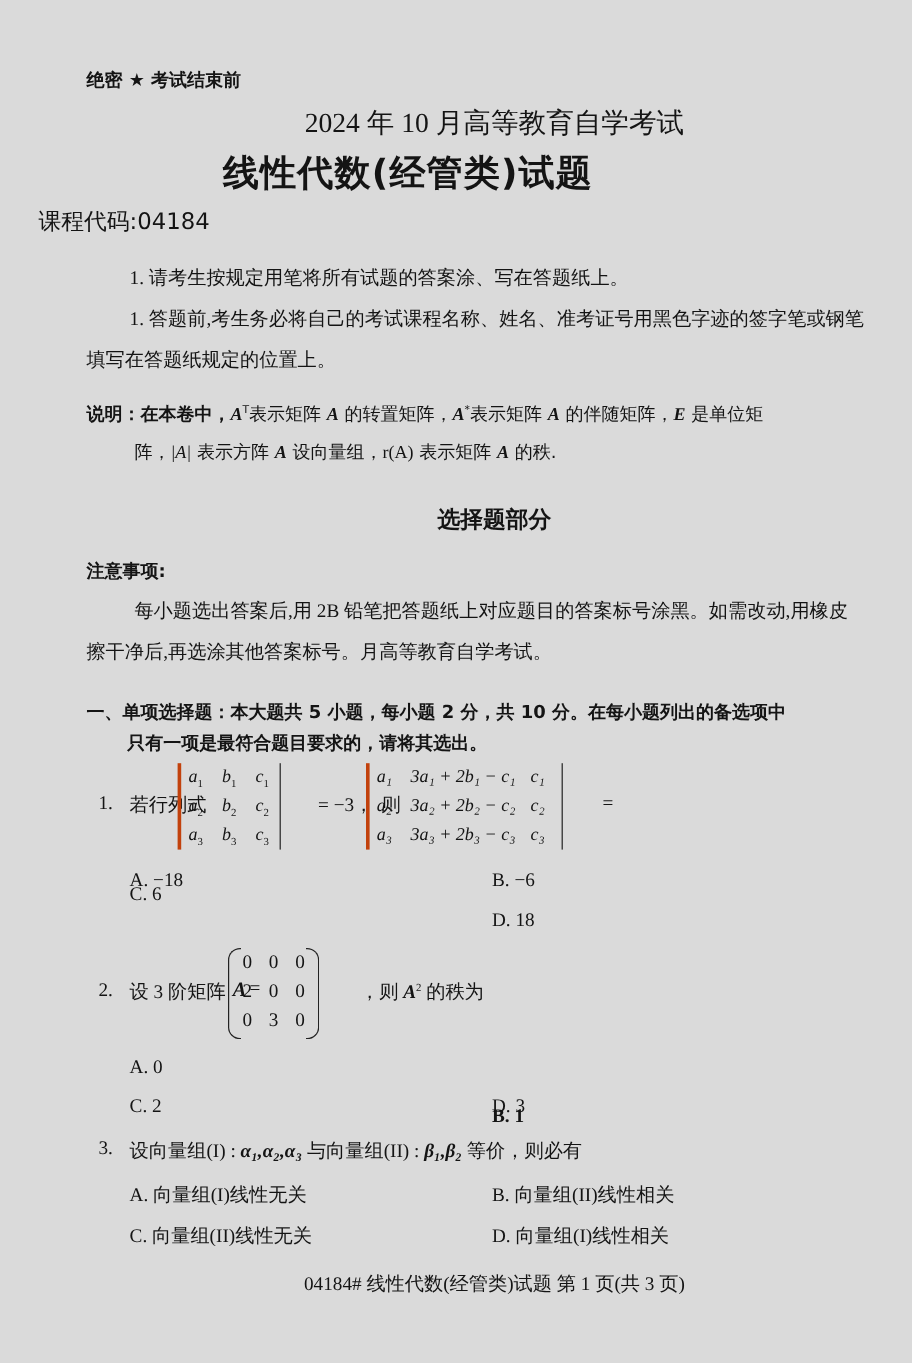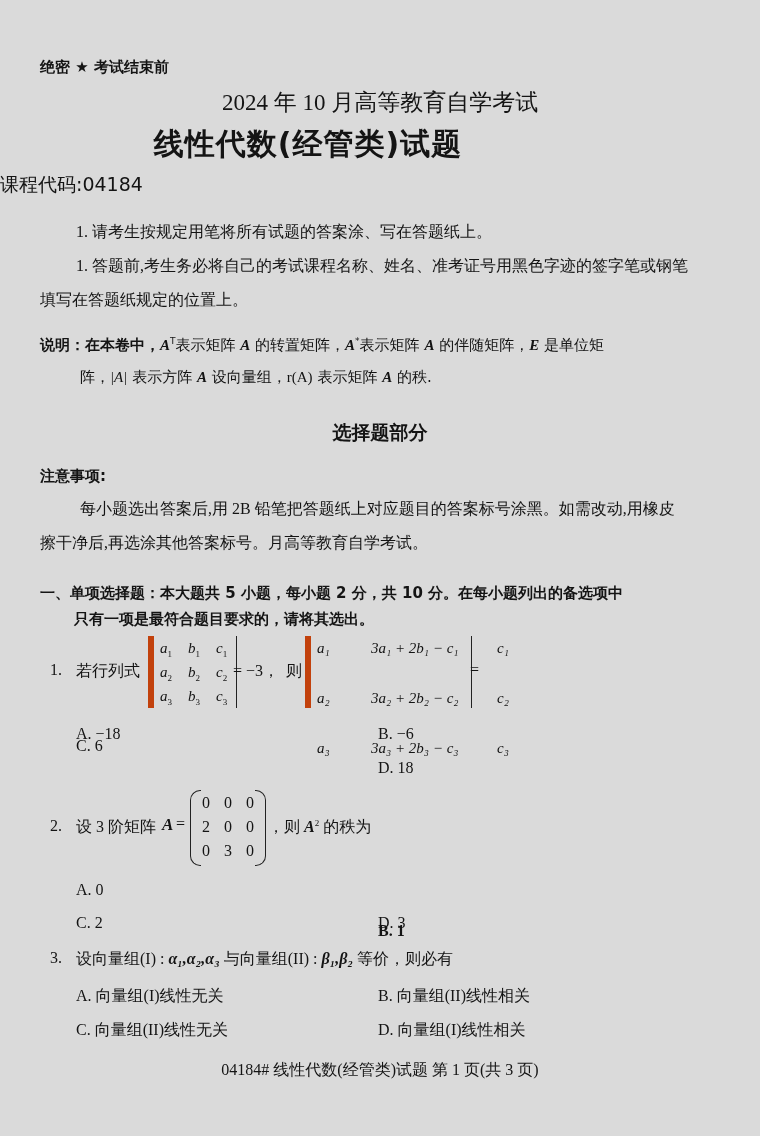--- a/index.html
+++ b/index.html
@@ -4,21 +4,21 @@
 <style>
   html, body { margin: 0; padding: 0; }
   body {
     width: 760px; height: 1136px;
     background: #dadada;
     color: #141414;
     font-family: "DejaVu Serif", "Liberation Serif", serif;
     position: relative;
     overflow: hidden;
   }
-  .abs { position: absolute; white-space: nowrap; }
+  .abs { position: absolute; white-space: nowrap; margin-left: 32px; }
   .sans { font-family: "DejaVu Sans", "Liberation Sans", sans-serif; }
   .serif { font-family: "Liberation Serif", "DejaVu Serif", serif; }
   .it { font-style: italic; font-family: "Liberation Serif", serif; }
   .bi { font-style: italic; font-weight: bold; font-family: "Liberation Serif", serif; }
 
   .secret { left: 40px; top: 58px; font-size: 15px; font-weight: bold; }
   .exam-line { left: 0; width: 760px; text-align: center; top: 87px; font-size: 23px; }
   .title { left: 0; width: 616px; text-align: center; top: 124px; font-size: 30px; font-weight: bold; letter-spacing: 1px; }
   .code { left: 0; width: 760px; text-align: left; top: 172px; font-size: 19px; font-weight: normal; }
 
@@ -33,21 +33,21 @@
   .attn { left: 40px; top: 467px; font-size: 15px; font-weight: bold; }
   .attn1 { left: 80px; top: 499px; font-size: 16px; }
   .attn2 { left: 40px; top: 533px; font-size: 16px; }
 
   .q-head1 { left: 40px; top: 584px; font-size: 15px; font-weight: bold; }
   .q-head2 { left: 74px; top: 610px; font-size: 15px; font-weight: bold; }
 
   .q-label { font-size: 16px; }
   .opt { font-size: 16px; }
 
-  .det { position: absolute; border-left: 6px solid #c2410c; border-right: 1px solid #222; }
+  .det { position: absolute; border-left: 3px solid #c2410c; border-right: 1px solid #222; }
   .det-grid { display: grid; row-gap: 0; }
   .cell { font-family: "Liberation Serif", serif; font-style: italic; font-size: 15px; height: 24px; line-height: 24px; text-align: left; }
   .cell sub { font-size: 9px; font-style: normal; }
 
   .mat { position: absolute; }
   .paren { position: absolute; top: 0; width: 10px; height: 100%; border: 1px solid #222; }
   .paren.l { left: 0; border-right: none; border-radius: 10px 0 0 10px; }
   .paren.r { right: 0; border-left: none; border-radius: 0 10px 10px 0; }
   .mcell { font-family: "Liberation Serif", serif; font-size: 16px; height: 24px; line-height: 24px; text-align: center; }
 
@@ -95,21 +95,21 @@
     <div class="cell"><span>a</span><sub>3</sub></div>
     <div class="cell"><span>b</span><sub>3</sub></div>
     <div class="cell"><span>c</span><sub>3</sub></div>
   </div>
 </div>
 
 <div class="abs q-label serif" style="left:233px; top:661px;">= −3，</div>
 <div class="abs q-label serif" style="left:286px; top:661px;">则</div>
 
 <div class="det" style="left:305px; top:636px; height:72px; width:160px;">
-  <div class="det-grid" style="grid-template-columns: 28px 100px 26px; padding-left:6px;gap:26px;">
+  <div class="det-grid" style="grid-template-columns: 28px 100px 26px; padding-left:6px;">
     <div class="cell">a₁</div>
     <div class="cell">3a₁ + 2b₁ − c₁</div>
     <div class="cell">c₁</div>
     <div class="cell">a₂</div>
     <div class="cell">3a₂ + 2b₂ − c₂</div>
     <div class="cell">c₂</div>
     <div class="cell">a₃</div>
     <div class="cell">3a₃ + 2b₃ − c₃</div>
     <div class="cell">c₃</div>
   </div>

